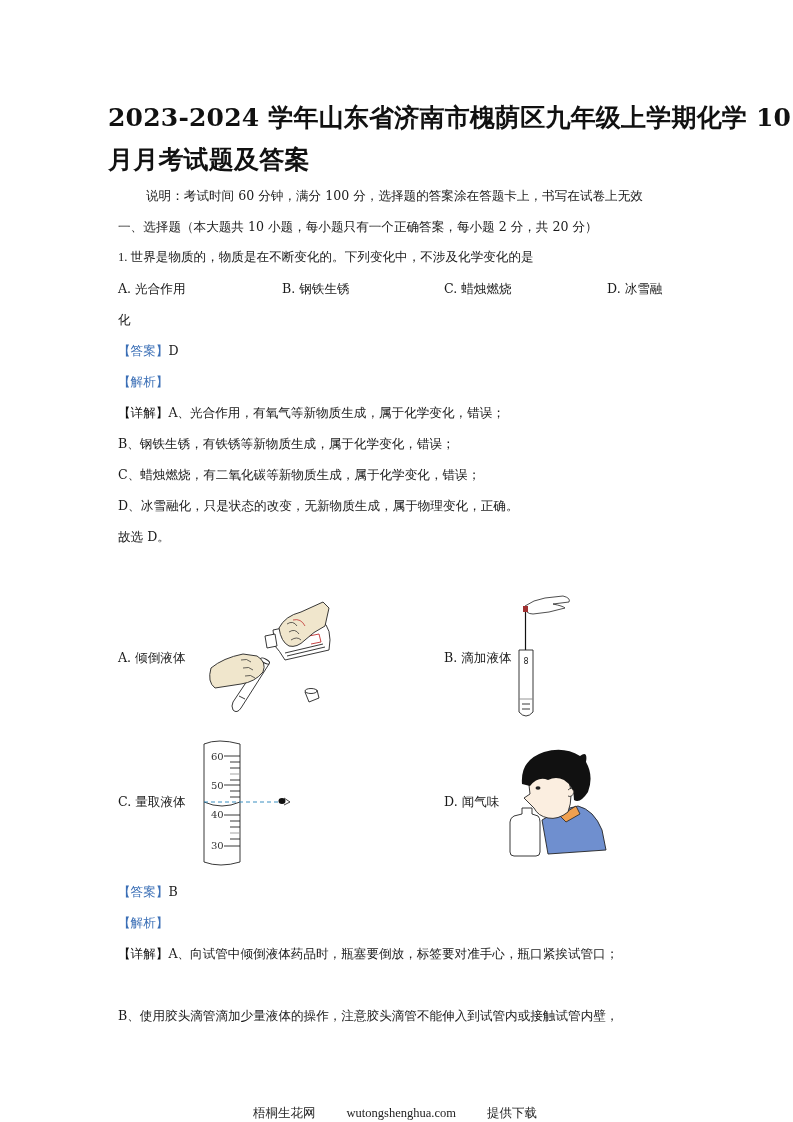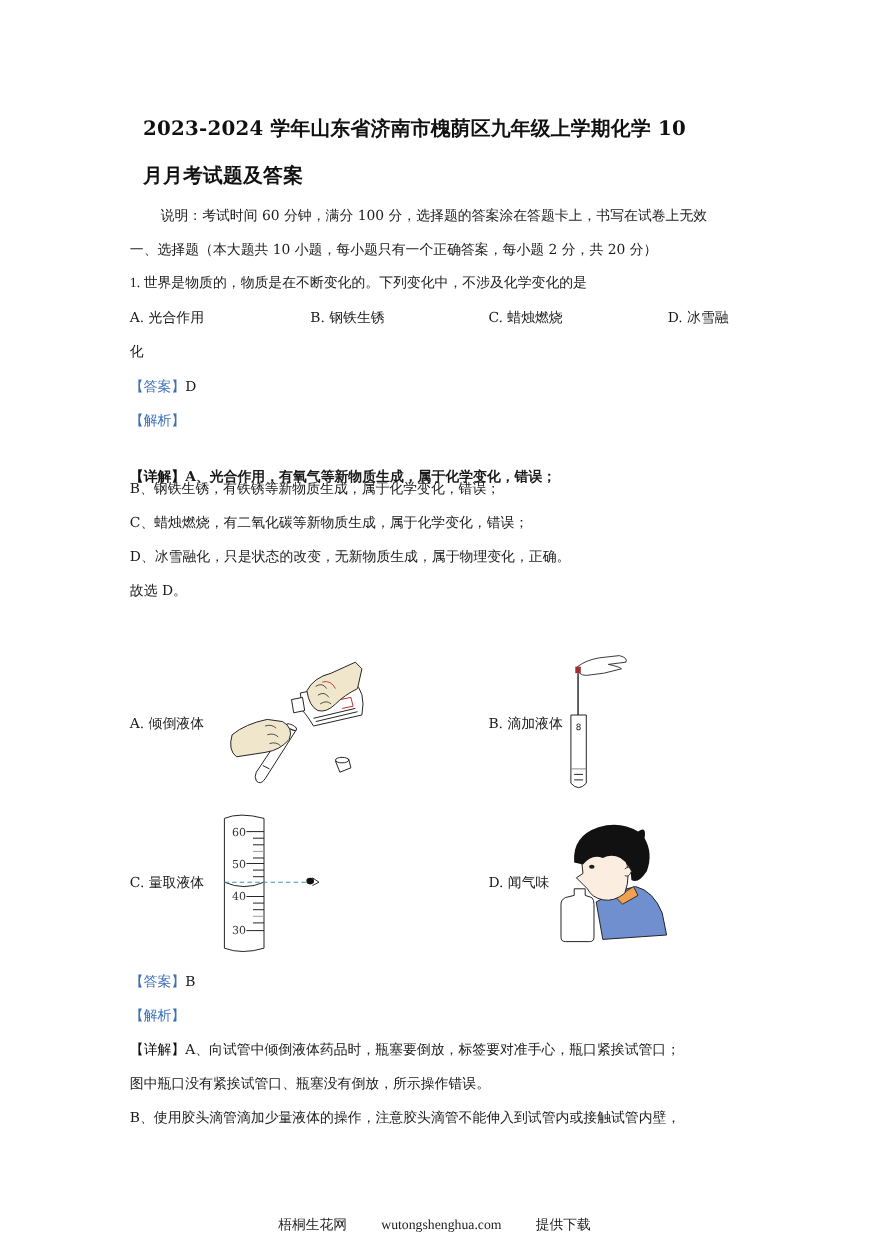--- a/index.html
+++ b/index.html
@@ -6,23 +6,23 @@
     html, body {
       width: 793px; height: 1122px; background: #ffffff; overflow: hidden;
     }
     body {
       position: relative;
       font-family: "DejaVu Serif", "Liberation Serif", serif;
       color: #111111;
     }
     .page { position: absolute; left: 0; top: 0; width: 793px; height: 1122px; }
     .title {
-      position: absolute; left: 130px; width: 570px;
+      position: absolute; left: 108px; width: 570px;
       font-family: "DejaVu Serif", "Liberation Serif", serif;
-      font-weight: bold; font-size: 18px; line-height: 20px; color: #111;
+      font-weight: bold; font-size: 25px; line-height: 20px; color: #111;
       white-space: nowrap; letter-spacing: 0.2px;
     }
     .line {
       position: absolute; left: 118px;
       font-size: 12.6px; line-height: 14px; white-space: nowrap; color: #1a1a1a;
     }
     .opt { position: absolute; font-size: 12.6px; line-height: 14px; white-space: nowrap; color: #1a1a1a; }
     .tag-blue { color: #3b6fb6; }
     .tag-black { color: #111; }
     .footer {
@@ -50,21 +50,21 @@
   <div class="opt" style="top:282px; left:444px;">C.  蜡烛燃烧</div>
   <div class="opt" style="top:282px; left:607px;">D.  冰雪融</div>
   <div class="line" style="top:313px;">化</div>
 
   <div class="line" style="top:344px;">
     <span class="tag-blue">【答案】</span><span>D</span>
   </div>
   <div class="line" style="top:375px;">
     <span class="tag-blue">【解析】</span>
   </div>
-  <div class="line" style="top:426px;font-weight:bold;">
+  <div class="line" style="top:406px;">
     <span class="tag-black">【详解】</span><span>A、光合作用，有氧气等新物质生成，属于化学变化，错误；</span>
   </div>
   <div class="line" style="top:437px;">B、钢铁生锈，有铁锈等新物质生成，属于化学变化，错误；</div>
   <div class="line" style="top:468px;">C、蜡烛燃烧，有二氧化碳等新物质生成，属于化学变化，错误；</div>
   <div class="line" style="top:499px;">D、冰雪融化，只是状态的改变，无新物质生成，属于物理变化，正确。</div>
   <div class="line" style="top:530px;">故选 D。</div>
 
 
   <div class="opt" style="top:651px; left:118px;">A.  倾倒液体</div>
   <svg class="fig" style="left:205px; top:598px;" width="130" height="118" viewBox="0 0 130 118">
@@ -163,21 +163,20 @@
 
   <div class="line" style="top:885px;">
     <span class="tag-blue">【答案】</span><span>B</span>
   </div>
   <div class="line" style="top:916px;">
     <span class="tag-blue">【解析】</span>
   </div>
   <div class="line" style="top:947px;">
     <span class="tag-black">【详解】</span><span>A、向试管中倾倒液体药品时，瓶塞要倒放，标签要对准手心，瓶口紧挨试管口；</span>
   </div>
-  <div class="line" style="top:978px;">图中瓶口没有紧挨试管口、瓶塞没有倒放，所示操作错误。</div>
   <div class="line" style="top:1009px;">B、使用胶头滴管滴加少量液体的操作，注意胶头滴管不能伸入到试管内或接触试管内壁，</div>
 
   <div class="footer">
     <span>梧桐生花网</span>
     <span>wutongshenghua.com</span>
     <span>提供下载</span>
   </div>
 
 </div>
 

